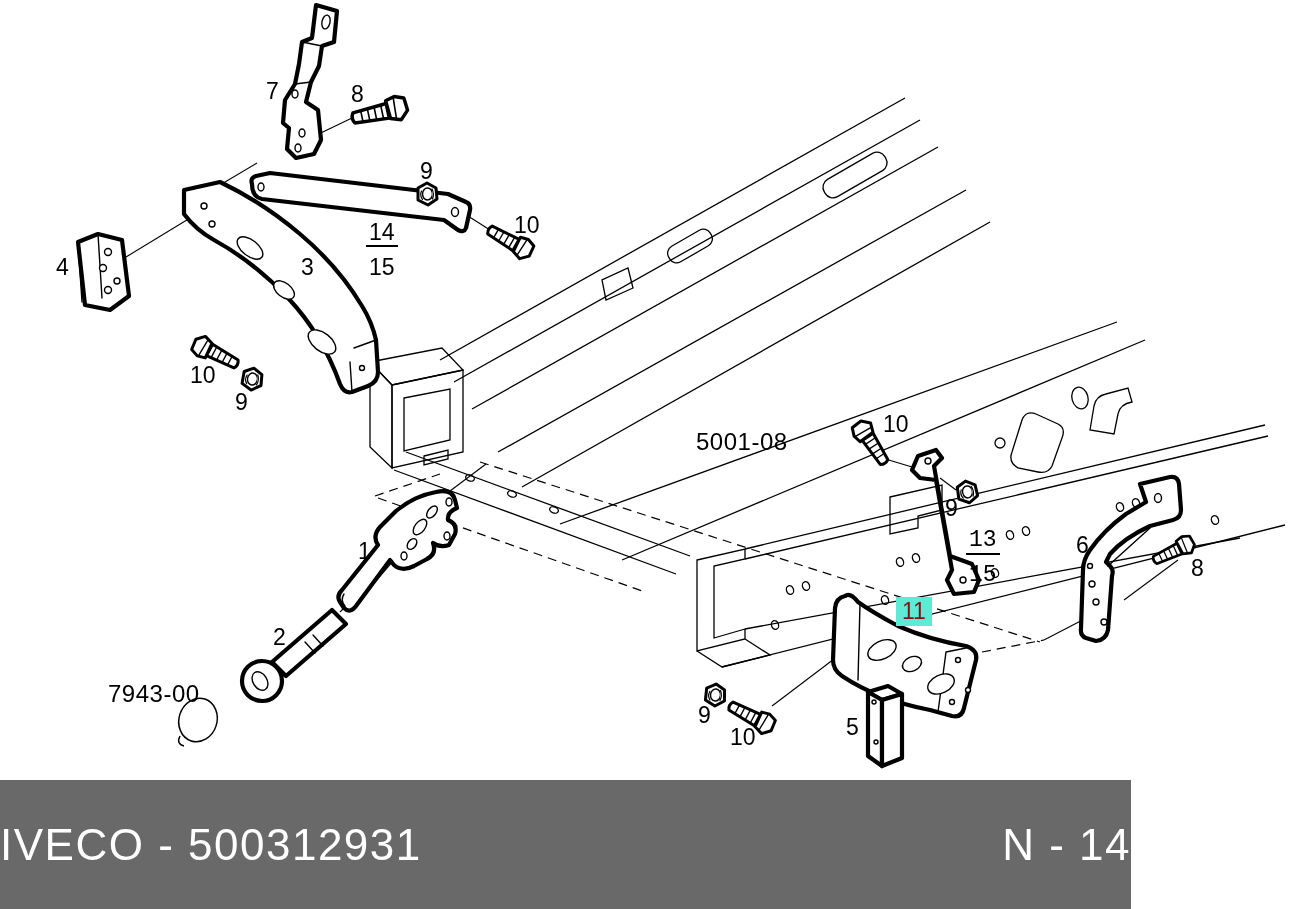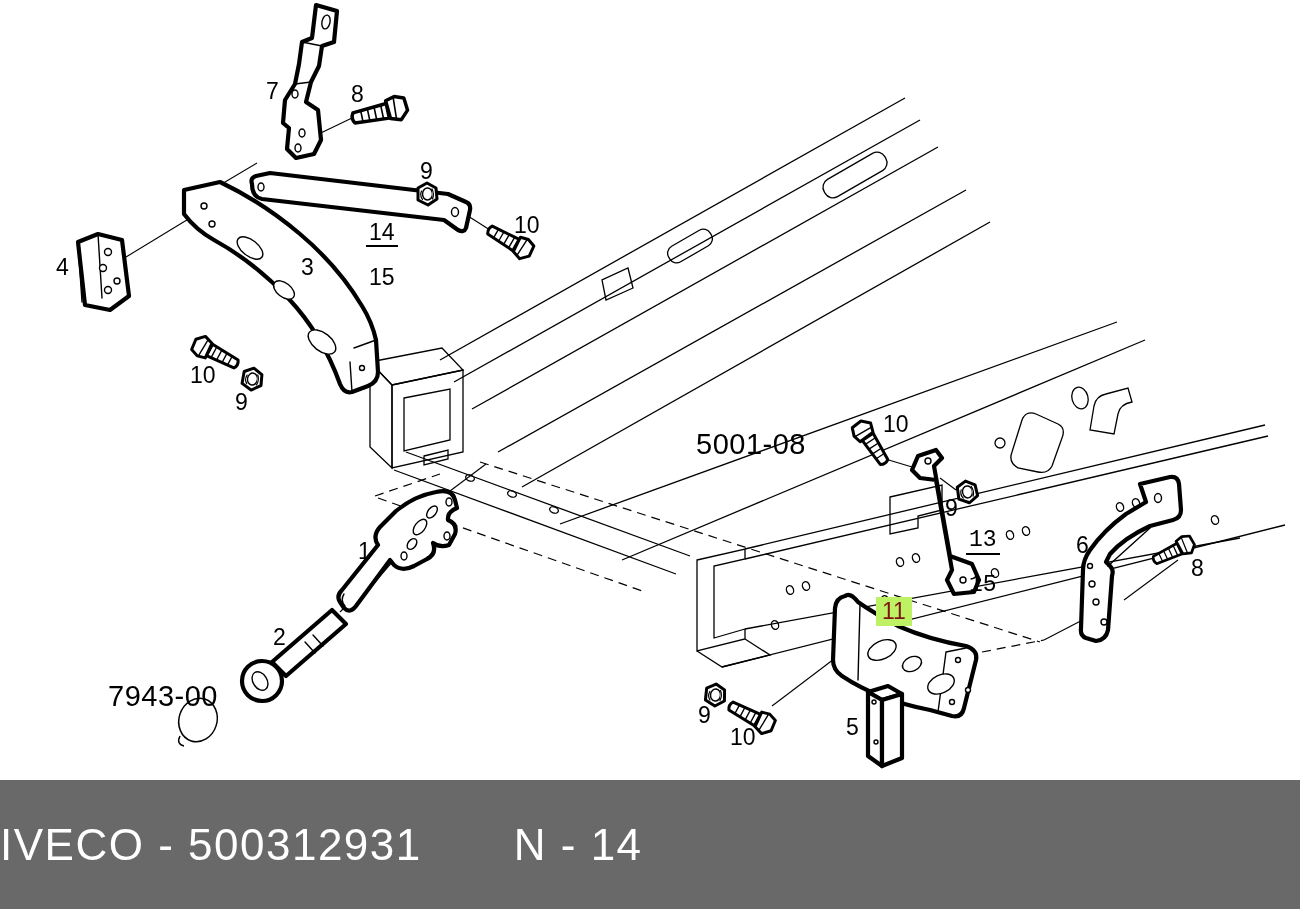--- a/index.html
+++ b/index.html
@@ -2,26 +2,26 @@
 <html><head>
 <meta charset="utf-8">
 <style>
   html,body{margin:0;padding:0;background:#fff;}
   #page{position:relative;width:1300px;height:909px;overflow:hidden;background:#fff;
         font-family:"Liberation Sans","DejaVu Sans",sans-serif;}
   #drawing{position:absolute;left:0;top:0;width:1300px;height:780px;}
   #labels-layer{position:absolute;left:0;top:0;width:1300px;height:780px;pointer-events:none;}
   .plabel{position:absolute;font-size:23px;line-height:1;color:#000;white-space:nowrap;}
   .plabel.hl{padding:3px 6px;font-weight:400;}
-  .rlabel{position:absolute;font-size:29px;line-height:1;color:#000;white-space:nowrap;letter-spacing:0.5px;}
+  .rlabel{position:absolute;font-size:24px;line-height:1;color:#000;white-space:nowrap;letter-spacing:0.5px;}
   .frac{position:absolute;text-align:center;color:#000;}
   .frac .top{display:block;font-size:23px;line-height:1.05;padding:0 3px 1px 3px;border-bottom:2px solid #000;}
-  .frac .bot{display:block;font-size:23px;line-height:1.15;padding-top:17px;}
-  #caption-bar{position:absolute;left:0;top:780px;width:1300px;height:129px;
-        display:flex;align-items:center;justify-content:flex-start;gap:92px;}
+  .frac .bot{display:block;font-size:23px;line-height:1.15;padding-top:7px;}
+  #caption-bar{position:absolute;left:0;top:780px;width:1131px;height:129px;
+        display:flex;align-items:center;justify-content:space-between;gap:92px;}
   #caption-bar span{color:#fff;font-size:44px;letter-spacing:1.5px;white-space:pre;}
 </style>
 </head>
 <body>
 
 <div id="page">
 
   <svg id="drawing" viewBox="0 0 1300 780" xmlns="http://www.w3.org/2000/svg">
 
     <defs>
@@ -277,21 +277,21 @@
       <span class="plabel" style="left: 235px; top: 391px;">9</span>
       <span class="plabel" style="left: 883px; top: 413px;">10</span>
       <span class="plabel" style="left: 945px; top: 497px;">9</span>
       <span class="plabel" style="left: 1076px; top: 534px;">6</span>
       <span class="plabel" style="left: 1191px; top: 557px;">8</span>
       <span class="plabel" style="left: 358px; top: 540px;">1</span>
       <span class="plabel" style="left: 273px; top: 626px;">2</span>
       <span class="plabel" style="left: 698px; top: 704px;">9</span>
       <span class="plabel" style="left: 730px; top: 726px;">10</span>
       <span class="plabel" style="left: 846px; top: 716px;">5</span>
-      <span class="plabel hl" style="left: 876px; top: 597px; background: #bef264; color: rgb(124, 20, 18); pointer-events: auto;">11</span>
+      <span class="plabel hl" style="left: 896px; top: 597px; background: #5eead4; color: rgb(124, 20, 18); pointer-events: auto;">11</span>
       <span class="rlabel" style="left: 696px; top: 430px;">5001-08</span>
       <span class="rlabel" style="left: 108px; top: 682px;">7943-00</span>
       <div class="frac" style="left: 366px; top: 220px;">
         <span class="top">14</span>
         <span class="bot">15</span>
       </div>
       <div class="frac" style="left: 966px; top: 528px; font-family: Liberation Mono, monospace;">
         <span class="top">13</span>
         <span class="bot">15</span>
       </div>

